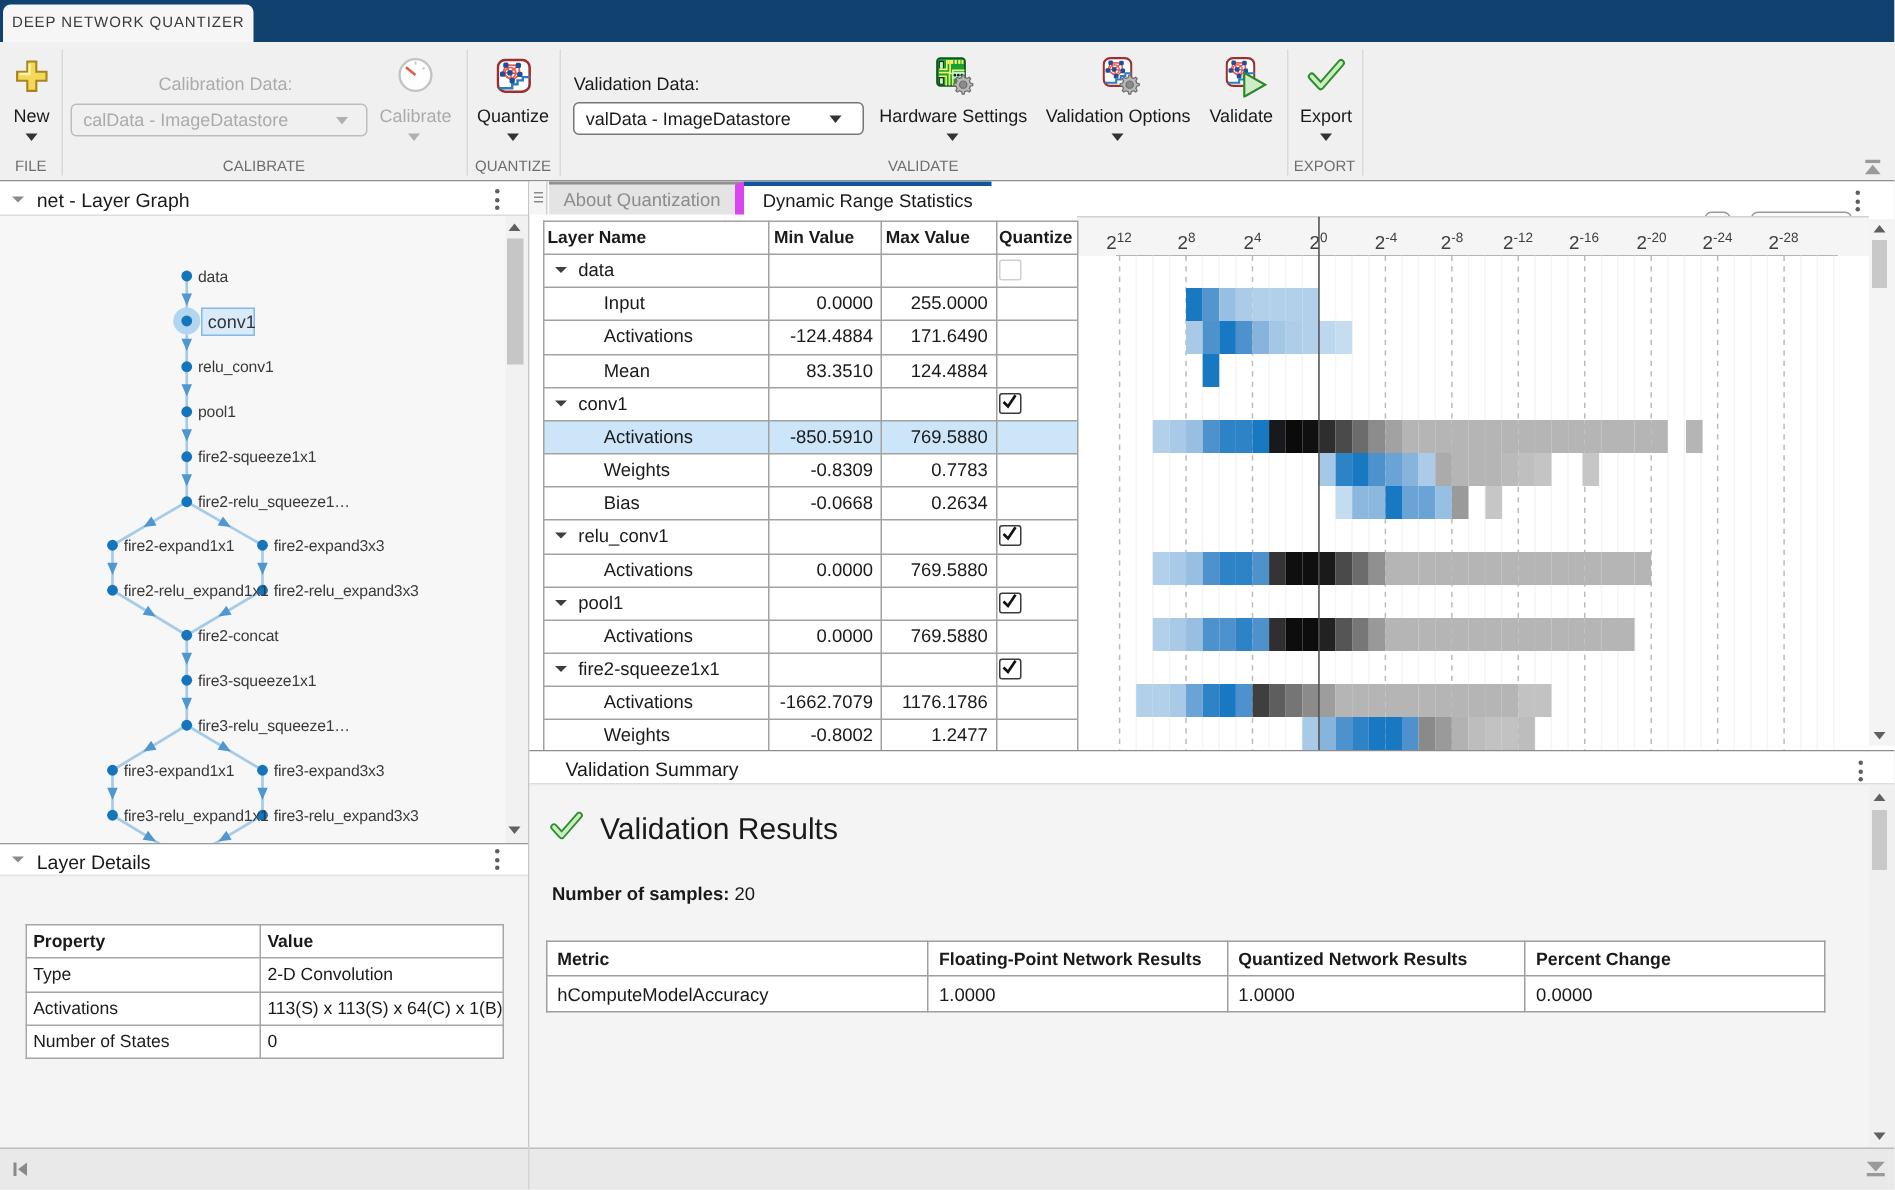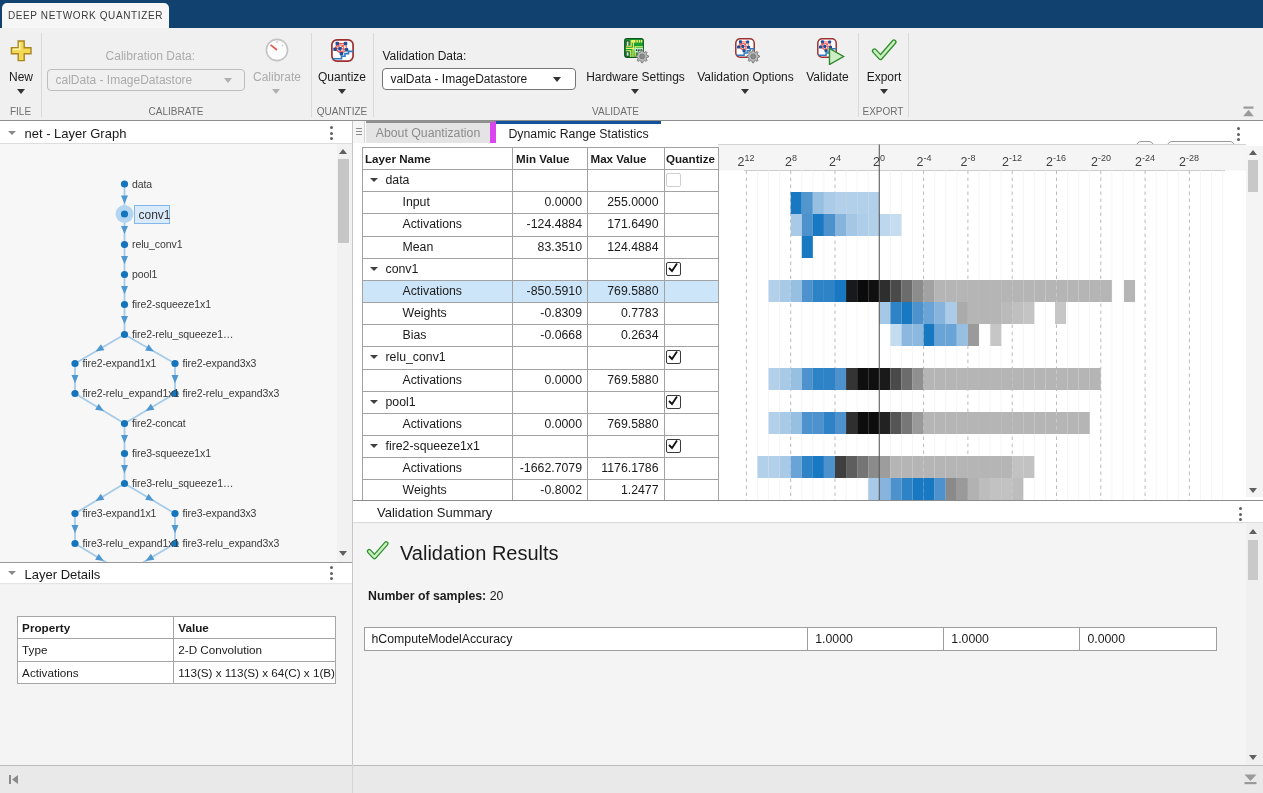--- a/index.html
+++ b/index.html
@@ -288,20 +288,24 @@
         <td style="width:158px;font-weight:bold">Property</td>
         <td style="font-weight:bold">Value</td>
       </tr>
 <tr>
         <td>Type</td>
         <td>2-D Convolution</td>
       </tr>
 <tr>
         <td>Activations</td>
         <td>113(S) x 113(S) x 64(C) x 1(B)</td>
+      </tr>
+<tr>
+        <td>Number of States</td>
+        <td>0</td>
       </tr>
 </tbody>
   </table>
 <div class="abs" style="left:352px;top:121px;width:1px;height:644px;background:#c6c6c6"></div>
 <div class="abs" style="left:353px;top:121px;width:910px;height:381px;background:#fff"></div>
 <div class="abs" style="left:353px;top:121px;width:12px;height:22px;background:#f5f5f5;border-right:1px solid #d0d0d0"></div>
 <svg style="position:absolute;left:355px;top:127px" width="8" height="9" viewBox="0 0 8 9">
     <g stroke="#8a8a8a" stroke-width="1">
       <line x1="1" y1="1.5" x2="7" y2="1.5"></line>
       <line x1="1" y1="4.5" x2="7" y2="4.5"></line>
@@ -653,20 +657,26 @@
   </div>
 <div class="abs" style="left:353px;top:524px;width:910px;height:241px;background:#f4f4f4"></div>
 <svg style="position:absolute;left:366px;top:541px" width="23" height="19" viewBox="0 0 26 22">
     <path d="M3.5 12 L9.5 18.5 L23 3" fill="none" stroke="#2f8d2f" stroke-width="5.6" stroke-linecap="round" stroke-linejoin="round"></path>
     <path d="M3.5 12 L9.5 18.5 L23 3" fill="none" stroke="#c9efbd" stroke-width="2.8" stroke-linecap="round" stroke-linejoin="round"></path>
   </svg>
 <div class="tc" style="left:400px;top:542px;width:300px;font-size:20px">Validation Results</div>
 <div class="tc" style="left:368px;top:589px;width:300px"><b>Number of samples:</b> 20</div>
 <table class="vs-table" style="left:363.5px;top:627px;width:853px">
 <tbody>
+      <tr>
+        <td class="h" style="width:254.5px">Metric</td>
+        <td class="h" style="width:199.5px">Floating-Point Network Results</td>
+        <td class="h" style="width:198.5px">Quantized Network Results</td>
+        <td class="h">Percent Change</td>
+      </tr>
 <tr>
         <td>hComputeModelAccuracy</td>
         <td>1.0000</td>
         <td>1.0000</td>
         <td>0.0000</td>
       </tr>
 </tbody>
   </table>
 <div class="abs" style="left:1246px;top:524px;width:17px;height:241px;background:#f0f0f0"></div>
 <div class="sb-tri-u" style="left:1249px;top:529px"></div>

